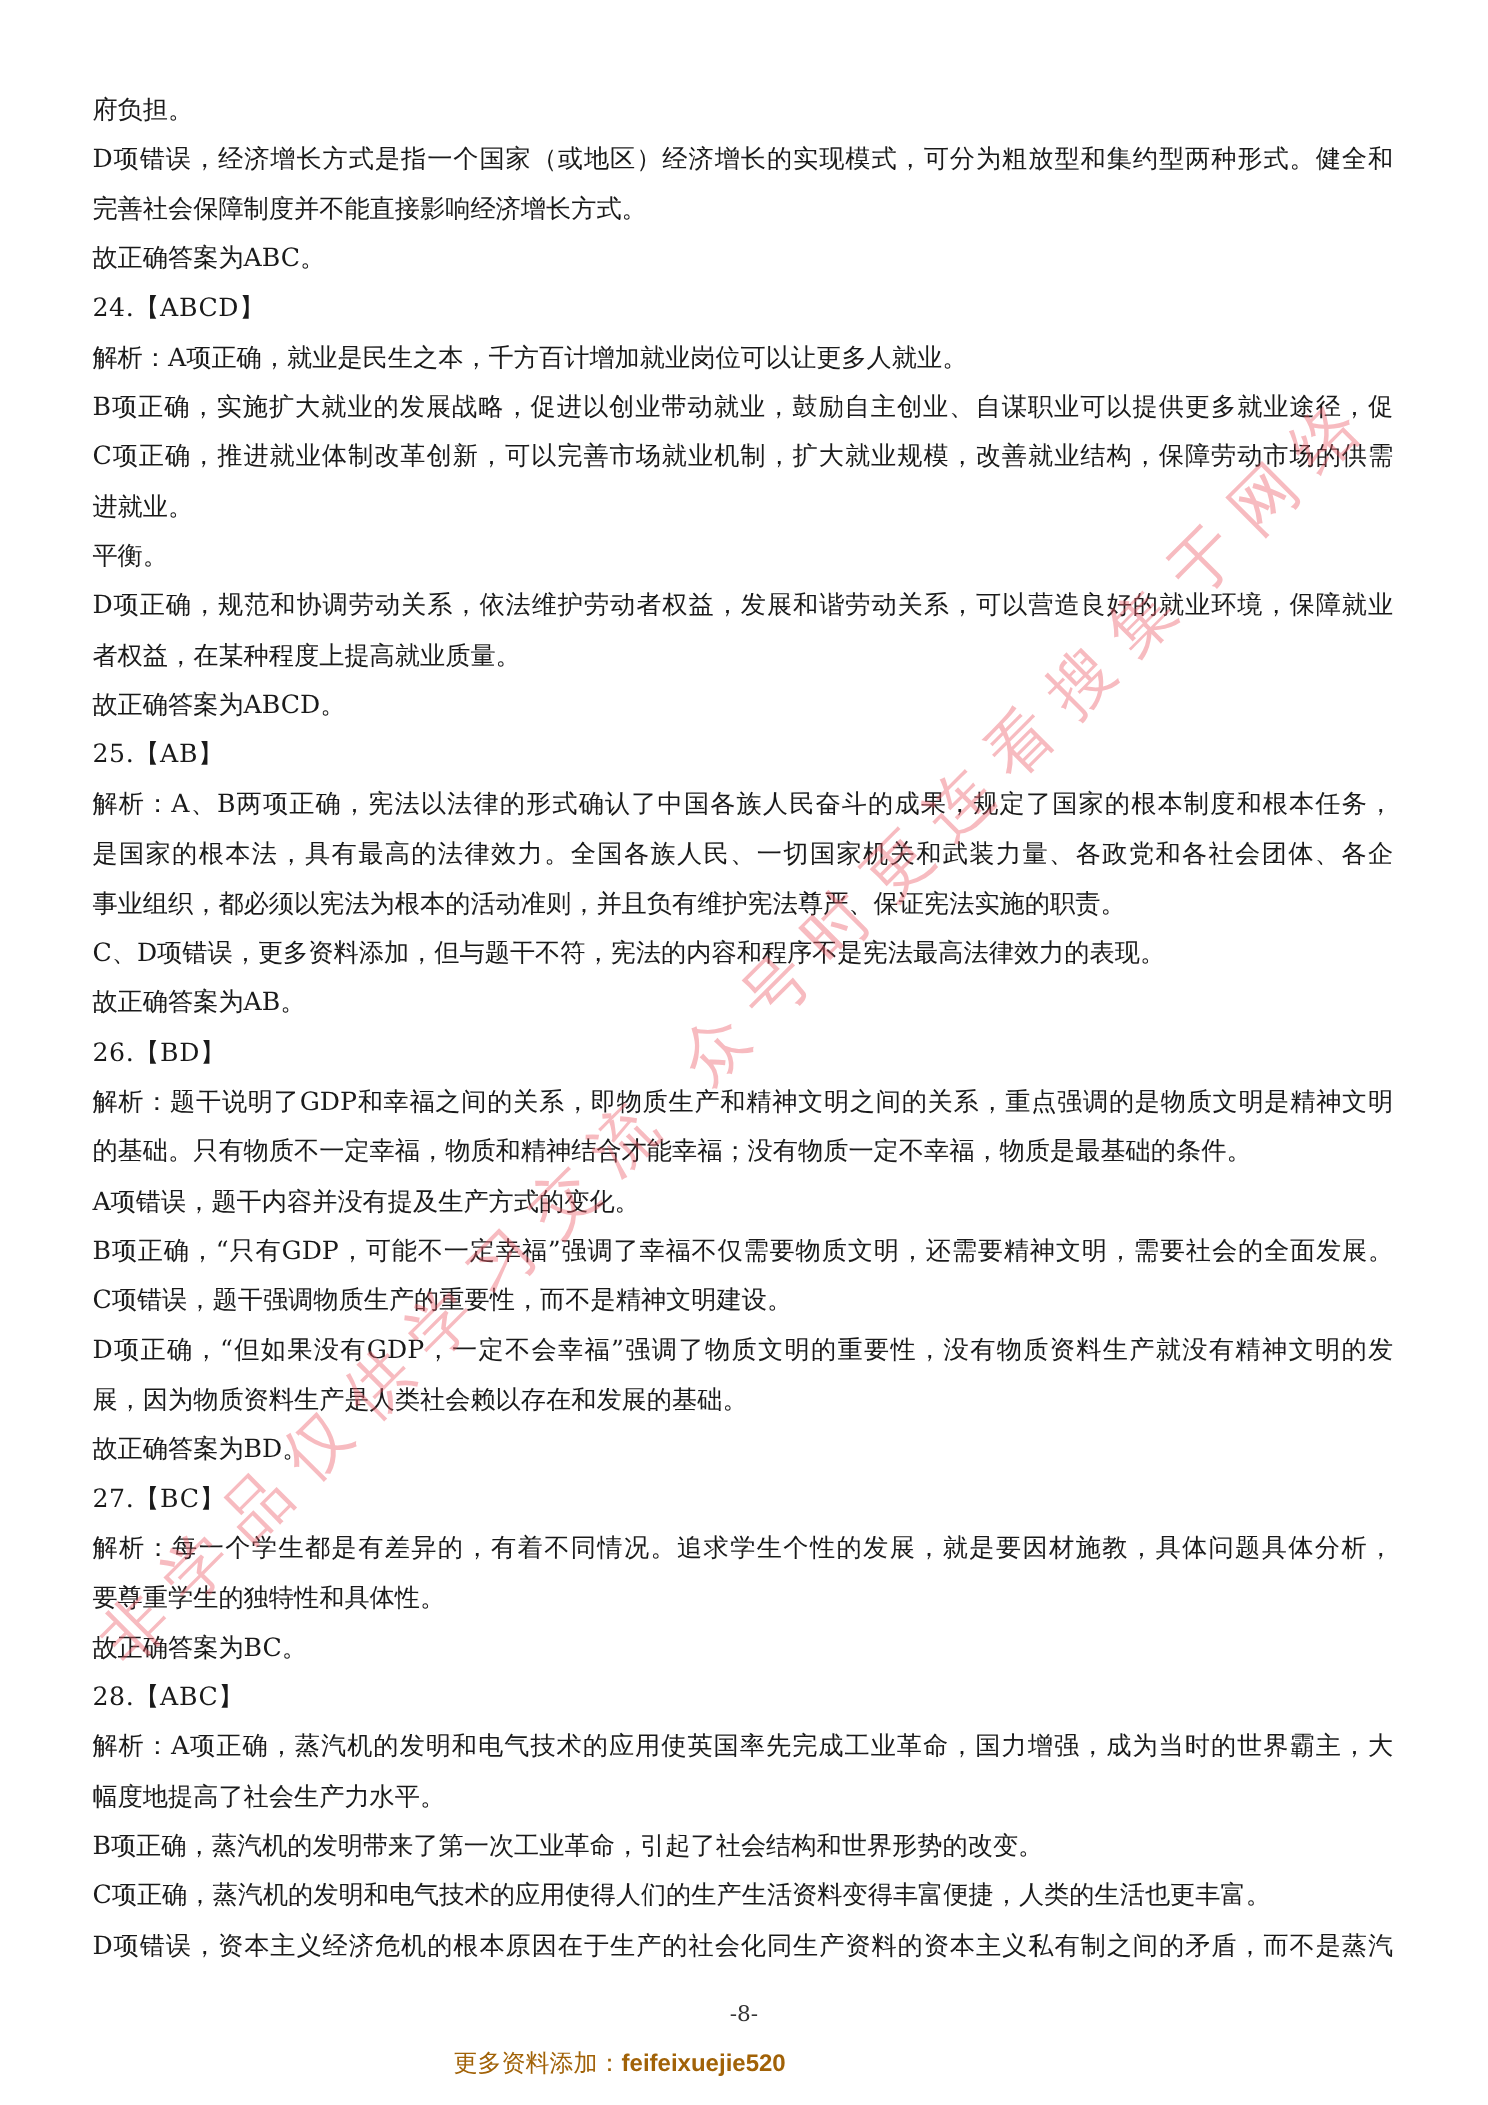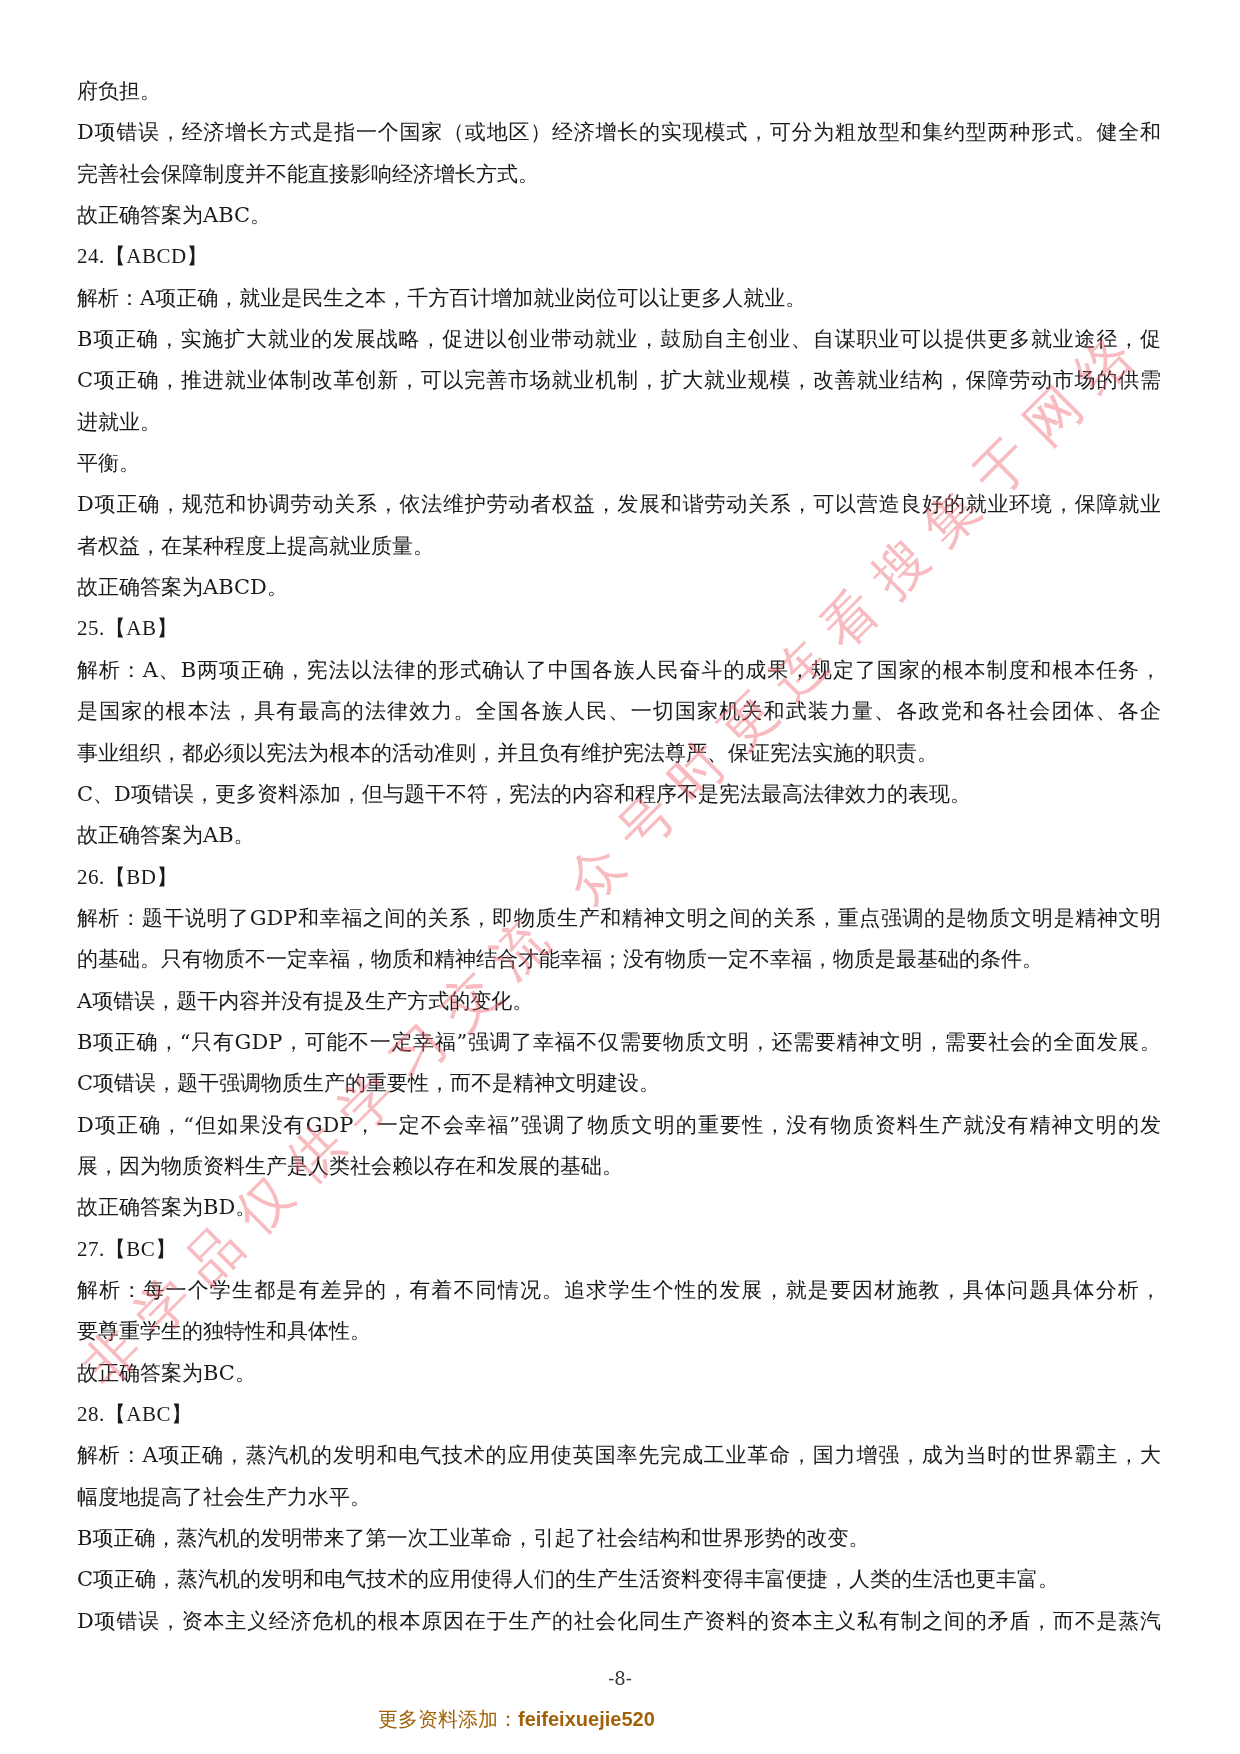--- a/index.html
+++ b/index.html
@@ -2,21 +2,21 @@
 <html><head>
 <meta charset="utf-8">
 <style>
   html, body { margin: 0; padding: 0; background: #ffffff; }
   body { width: 1240px; height: 1754px; position: relative; overflow: hidden;
          font-family: "DejaVu Serif", "Liberation Serif", serif; color: #1a1a1a; }
   .page { position: absolute; left: 0; top: 0; width: 1240px; height: 1754px; background: #fff; }
   .body-text { position: absolute; left: 77px; top: 71px; width: 1084px; }
   .line { height: 41.35px; line-height: 41.35px; font-size: 21px; white-space: nowrap; overflow: visible; }
   .line.full { text-align: justify; text-align-last: justify; white-space: normal; overflow: hidden; }
-  .line.head { letter-spacing: 0.5px; font-family: Liberation Serif, serif; }
+  .line.head { letter-spacing: 0.5px; }
   .page-number { position: absolute; left: 0; width: 1240px; top: 1668px; text-align: center;
                  font-size: 18px; font-family: "DejaVu Serif", serif; color: #333; }
   .footer { position: absolute; left: 378px; top: 1706px; font-size: 20px; color: #a16207; white-space: nowrap; }
   .footer .label { font-family: "DejaVu Serif", serif; }
   .footer .contact { font-family: "Liberation Sans", "DejaVu Sans", sans-serif; font-weight: bold; }
   .watermark { position: absolute; left: 615px; top: 855px; transform: translate(-50%, -50%) rotate(-45deg);
                white-space: nowrap; font-size: 54px; letter-spacing: 18px; color: rgba(236, 92, 104, 0.42);
                font-family: "DejaVu Serif", serif; pointer-events: none; }
 </style>
 </head>

